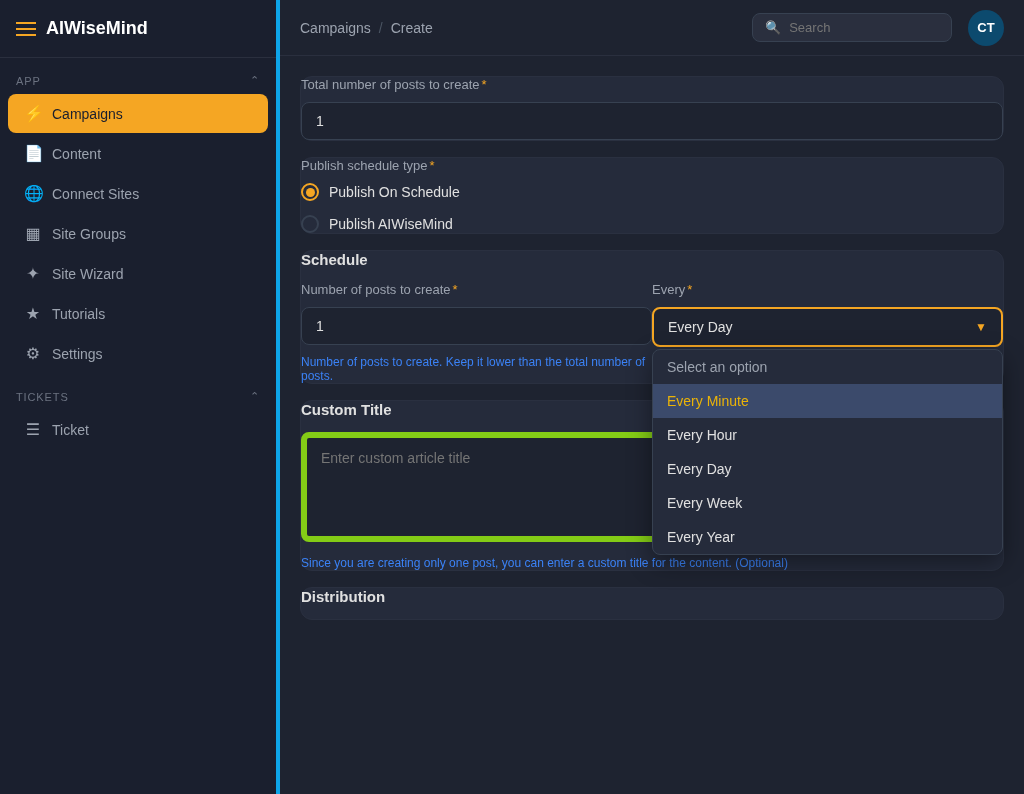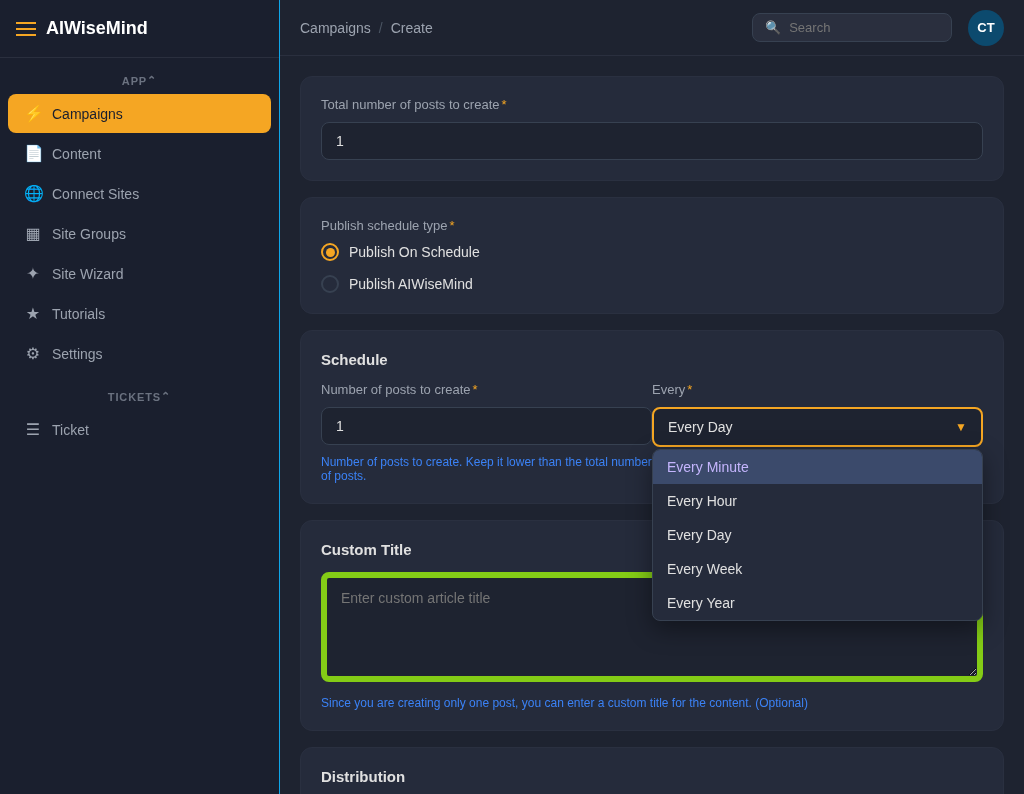--- a/index.html
+++ b/index.html
@@ -12,21 +12,21 @@
       width: 1024px;
       overflow: hidden;
     }
 
     
     .sidebar {
       width: 280px;
       background: #1a1f2e;
       display: flex;
       flex-direction: column;
-      border-right: 1px solid #0ea5e9;
+      border-right: 4px solid #0ea5e9;
       flex-shrink: 0;
     }
     .sidebar-header {
       display: flex;
       align-items: center;
       gap: 10px;
       padding: 18px 16px;
       border-bottom: 1px solid #2a2f3e;
     }
     .hamburger-icon {
@@ -42,26 +42,26 @@
       background: #f5a623;
     }
     .app-title {
       font-size: 18px;
       font-weight: 700;
       color: #ffffff;
     }
 
     .section-label {
       font-size: 11px;
-      font-weight: 700;
+      font-weight: 400;
       color: #6b7280;
       padding: 16px 16px 6px;
       display: flex;
       align-items: center;
-      justify-content: center;
+      justify-content: space-between;
       letter-spacing: 0.08em;
     }
 
     .nav-item {
       display: flex;
       align-items: center;
       gap: 10px;
       padding: 10px 16px;
       cursor: pointer;
       border-radius: 8px;
@@ -150,21 +150,20 @@
       gap: 16px;
     }
     .content-area::-webkit-scrollbar { width: 6px; }
     .content-area::-webkit-scrollbar-track { background: #1e2330; }
     .content-area::-webkit-scrollbar-thumb { background: #374151; border-radius: 3px; }
 
     
     .card {
       background: #252b3b;
       border-radius: 12px;
-      padding: 20px;
       border: 1px solid #2a3040;
     }
 
     .field-label {
       font-size: 13px;
       color: #9ca3af;
       margin-bottom: 10px;
       font-weight: 500;
     }
     .required { color: #f5a623; margin-left: 2px; }
@@ -229,21 +228,21 @@
       overflow: hidden;
       z-index: 100;
       box-shadow: 0 8px 24px rgba(0,0,0,0.4);
     }
     .dropdown-item {
       padding: 9px 14px;
       font-size: 14px;
       color: #e0e0e0;
       cursor: pointer;
     }
-    .dropdown-item.highlighted { background: #3b4a6b; color: #c4b5fd; }
+    .dropdown-item.highlighted { background: #3b4a6b; color: #eab308; }
     .dropdown-item.placeholder-item { color: #9ca3af; }
 
     .hint-text { font-size: 12px; color: #3b82f6; margin-top: 10px; }
 
     
     .custom-textarea {
       width: 100%;
       background: #1e2330;
       border: 6px solid #84cc16;
       border-radius: 8px;
@@ -375,20 +374,21 @@
         <div class="schedule-right">
           <div class="field-label">
             <span>Every</span><span class="required">*</span>
           </div>
           <div class="select-box">
             <span>Every Day</span>
             <span class="select-arrow">▼</span>
           </div>
 
           <div class="dropdown-menu">
+            <div class="dropdown-item placeholder-item">Select an option</div>
             <div class="dropdown-item highlighted">Every Minute</div>
             <div class="dropdown-item">Every Hour</div>
             <div class="dropdown-item">Every Day</div>
             <div class="dropdown-item">Every Week</div>
             <div class="dropdown-item">Every Year</div>
           </div>
         </div>
       </div>
     </div>
 

